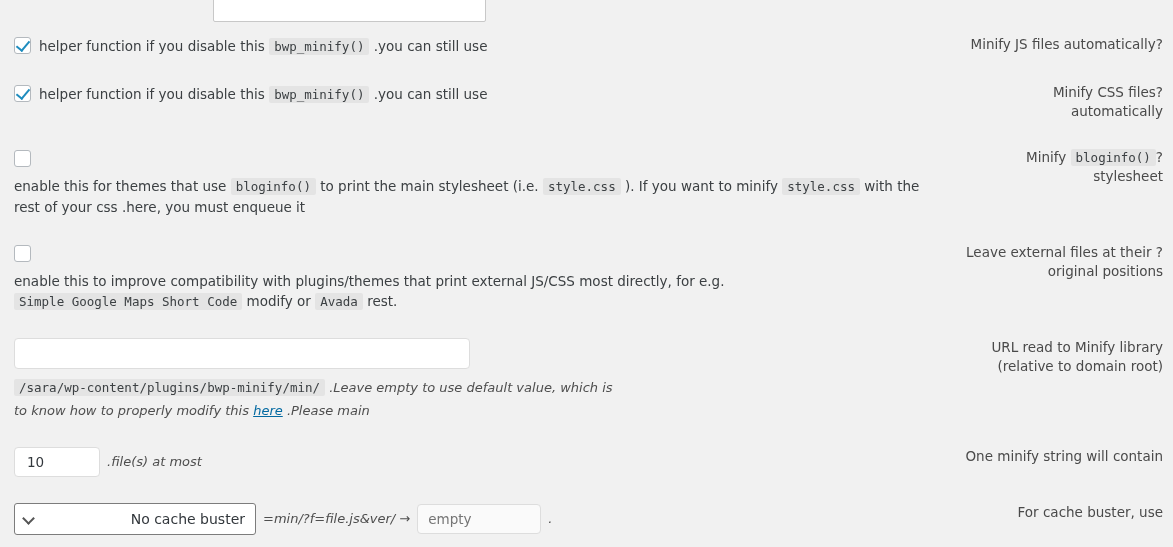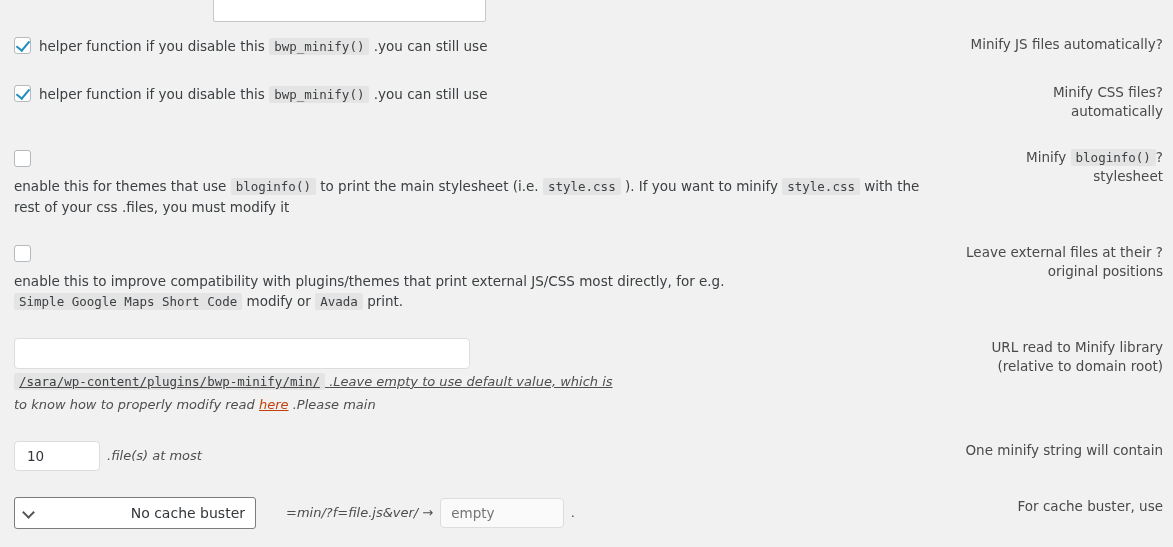--- a/index.html
+++ b/index.html
@@ -172,24 +172,24 @@
     color: #4e4e4e;
     text-align: left;
     direction: ltr;
     unicode-bidi: plaintext;
     line-height: 1.55;
   }
   .desc code {
     font-style: normal;
   }
   .desc a, a.link {
-    color: #c2410c;
+    color: #0369a1;
     text-decoration: underline;
   }
-  .arrow-glyph { font-style: italic; margin-left: 23px; }
+  .arrow-glyph { font-style: italic; }
   .inline-stack { display: flex; flex-direction: row-reverse; align-items: center; gap: 7px; }
 </style>
 </head>
 <body>
 
 <div id="page">
 
   <div class="top-textarea"></div>
 
   <table class="form-table">
@@ -217,45 +217,45 @@
 
       <tr>
         <th>
           <span>?Minify</span>
           <code>bloginfo()</code>
           <span>stylesheet</span>
         </th>
         <td>
           <div class="row-flex">
             <input type="checkbox" class="cb" style="">
-            <span class="desc-inline"><span>enable this for themes that use</span> <code>bloginfo()</code> <span>to print the main stylesheet (i.e.</span> <code>style.css</code> <span>). If you want to minify</span> <code>style.css</code> <span>with the rest of your css</span> <span>.files, you must modify it</span></span>
+            <span class="desc-inline"><span>enable this for themes that use</span> <code>bloginfo()</code> <span>to print the main stylesheet (i.e.</span> <code>style.css</code> <span>). If you want to minify</span> <code>style.css</code> <span>with the rest of your css</span> <span>.here, you must enqueue it</span></span>
           </div>
         </td>
       </tr>
 
       <tr>
         <th>Leave external files at their ?original positions</th>
         <td>
           <div class="row-flex">
             <input type="checkbox" class="cb" style="">
-            <span class="desc-inline"><span>enable this to improve compatibility with plugins/themes that print external JS/CSS most directly, for e.g.</span> <code>Simple Google Maps Short Code</code> <span>modify or</span> <code>Avada</code> <span>print</span><span>.</span></span>
+            <span class="desc-inline"><span>enable this to improve compatibility with plugins/themes that print external JS/CSS most directly, for e.g.</span> <code>Simple Google Maps Short Code</code> <span>modify or</span> <code>Avada</code> <span>rest</span><span>.</span></span>
           </div>
         </td>
       </tr>
 
       <tr>
         <th>URL read to Minify library (relative to domain root)</th>
         <td>
           <div style="text-align:left;">
             <input type="text" class="txt url" value="" style="">
-            <div class="desc" style="margin-top:3px;text-decoration:underline;">
+            <div class="desc" style="margin-top:9px;">
               <code>/sara/wp-content/plugins/bwp-minify/min/</code> <span>.Leave empty to use default value, which is</span>
             </div>
             <div class="desc" style="margin-top:3px;">
-              <span>to know how to properly modify read</span> <a class="link" href="#">here</a> <span>.Please main</span>
+              <span>to know how to properly modify this</span> <a class="link" href="#">here</a> <span>.Please main</span>
             </div>
           </div>
         </td>
       </tr>
 
       <tr>
         <th>One minify string will contain</th>
         <td>
           <div class="inline-stack" style="justify-content:flex-start;">
             <input type="text" class="txt num" value="10" style="">

